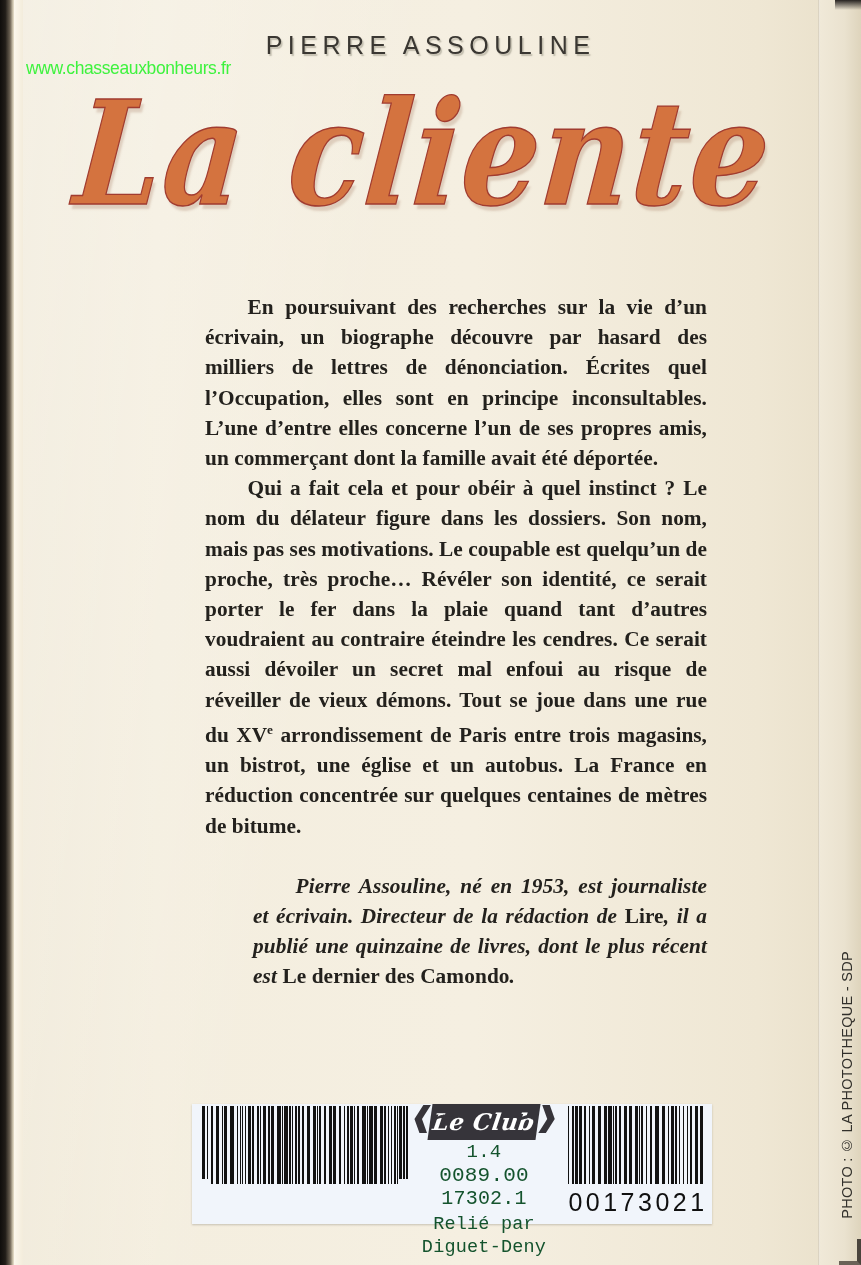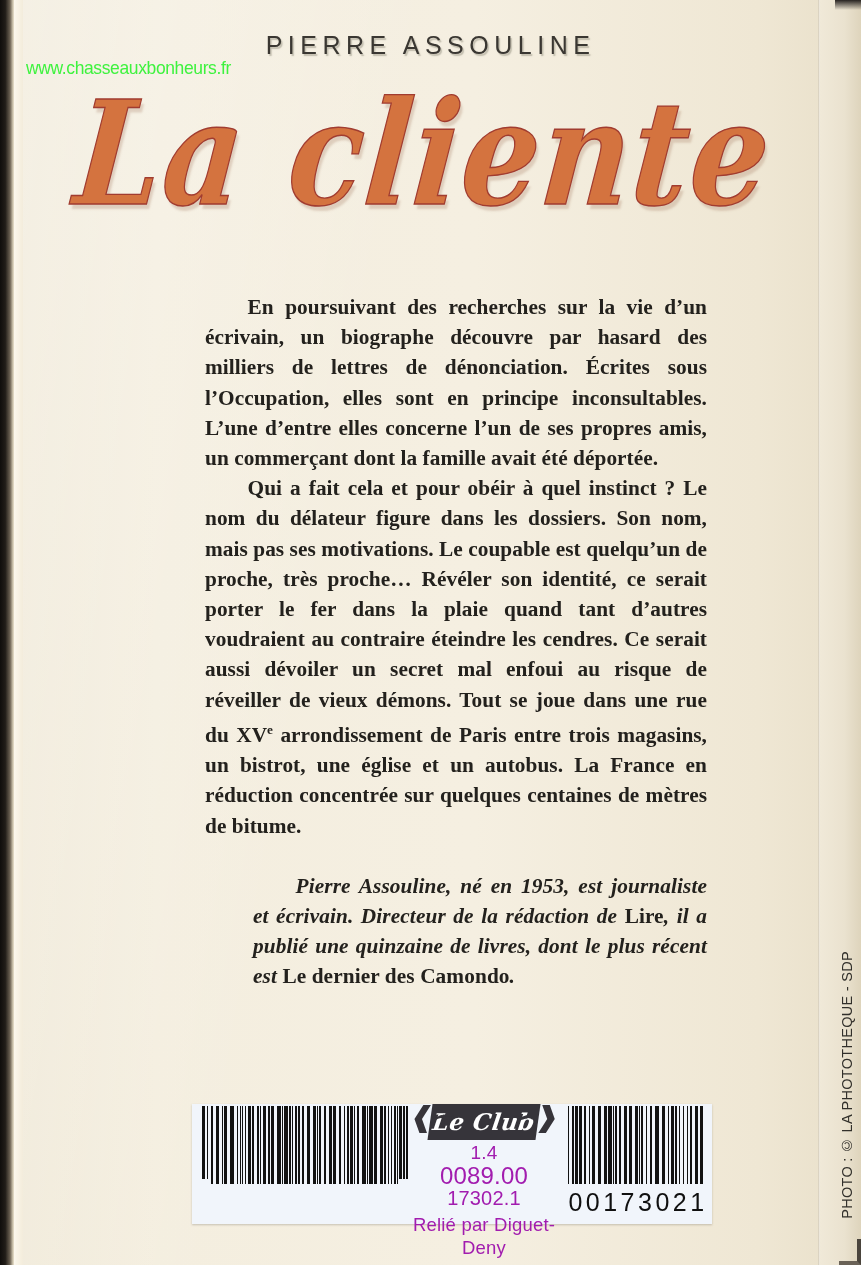--- a/index.html
+++ b/index.html
@@ -245,28 +245,28 @@
     top: -5px;
     font-family: "DejaVu Serif", serif;
     font-size: 27px;
     color: #36343a;
     font-style: normal;
   }
   .club-logo .flourish-l { left: -20px; }
   .club-logo .flourish-r { right: -20px; transform: scaleX(-1); }
 
   .club-line {
-    font-family: Liberation Sans, sans-serif;
-    color: #a21caf;
+    font-family: Liberation Mono, monospace;
+    color: #14532d;
     font-size: 19px;
     line-height: 23px;
     letter-spacing: 0.2px;
   }
   .club-line.v14 { font-size: 19px; margin-top: 1px; }
-  .club-line.price { font-size: 24px; }
+  .club-line.price { font-size: 21px; }
   .club-line.code { font-size: 20px; }
   .club-line.binder { font-size: 18.5px; margin-top: 3px; }
 </style>
 </head>
 <body>
 
 <div class="cover">
 
   <div class="edge-left"></div>
   <div class="edge-left-hilite"></div>
@@ -275,21 +275,21 @@
   <div class="corner-tr"></div>
   <div class="corner-br"></div>
 
   <div class="watermark" style="color:#3ef23e;">www.chasseauxbonheurs.fr</div>
 
   <div class="author">PIERRE ASSOULINE</div>
 
   <div class="title">La cliente</div>
 
   <div class="blurb">
-    <p>En poursuivant des recherches sur la vie d’un écrivain, un biographe découvre par hasard des milliers de lettres de dénonciation. Écrites sous l’Occupation, elles sont en principe inconsultables. L’une d’entre elles concerne l’un de ses propres amis, un commerçant dont la famille avait été déportée.</p>
+    <p>En poursuivant des recherches sur la vie d’un écrivain, un biographe découvre par hasard des milliers de lettres de dénonciation. Écrites quel l’Occupation, elles sont en principe inconsultables. L’une d’entre elles concerne l’un de ses propres amis, un commerçant dont la famille avait été déportée.</p>
     <p><span>Qui a fait cela et pour obéir à quel instinct ? Le nom du délateur figure dans les dossiers. Son nom, mais pas ses motivations. Le coupable est quelqu’un de proche, très proche… Révéler son identité, ce serait porter le fer dans la plaie quand tant d’autres voudraient au contraire éteindre les cendres. Ce serait aussi dévoiler un secret mal enfoui au risque de réveiller de vieux démons. Tout se joue dans une rue du XV</span><span class="sup">e</span><span> arrondissement de Paris entre trois magasins, un bistrot, une église et un autobus. La France en réduction concentrée sur quelques centaines de mètres de bitume.</span></p>
     <p class="bio"><span>Pierre Assouline, né en 1953, est journaliste et écrivain. Directeur de la rédaction de </span><span class="roman">Lire</span><span>, il a publié une quinzaine de livres, dont le plus récent est </span><span class="roman">Le dernier des Camondo</span><span>.</span></p>
   </div>
 
   <div class="photo-credit">PHOTO : © LA PHOTOTHEQUE - SDP</div>
 
   <div class="sticker">
 
     <div class="bc-left">
       <div class="bars" id="bars-left">

